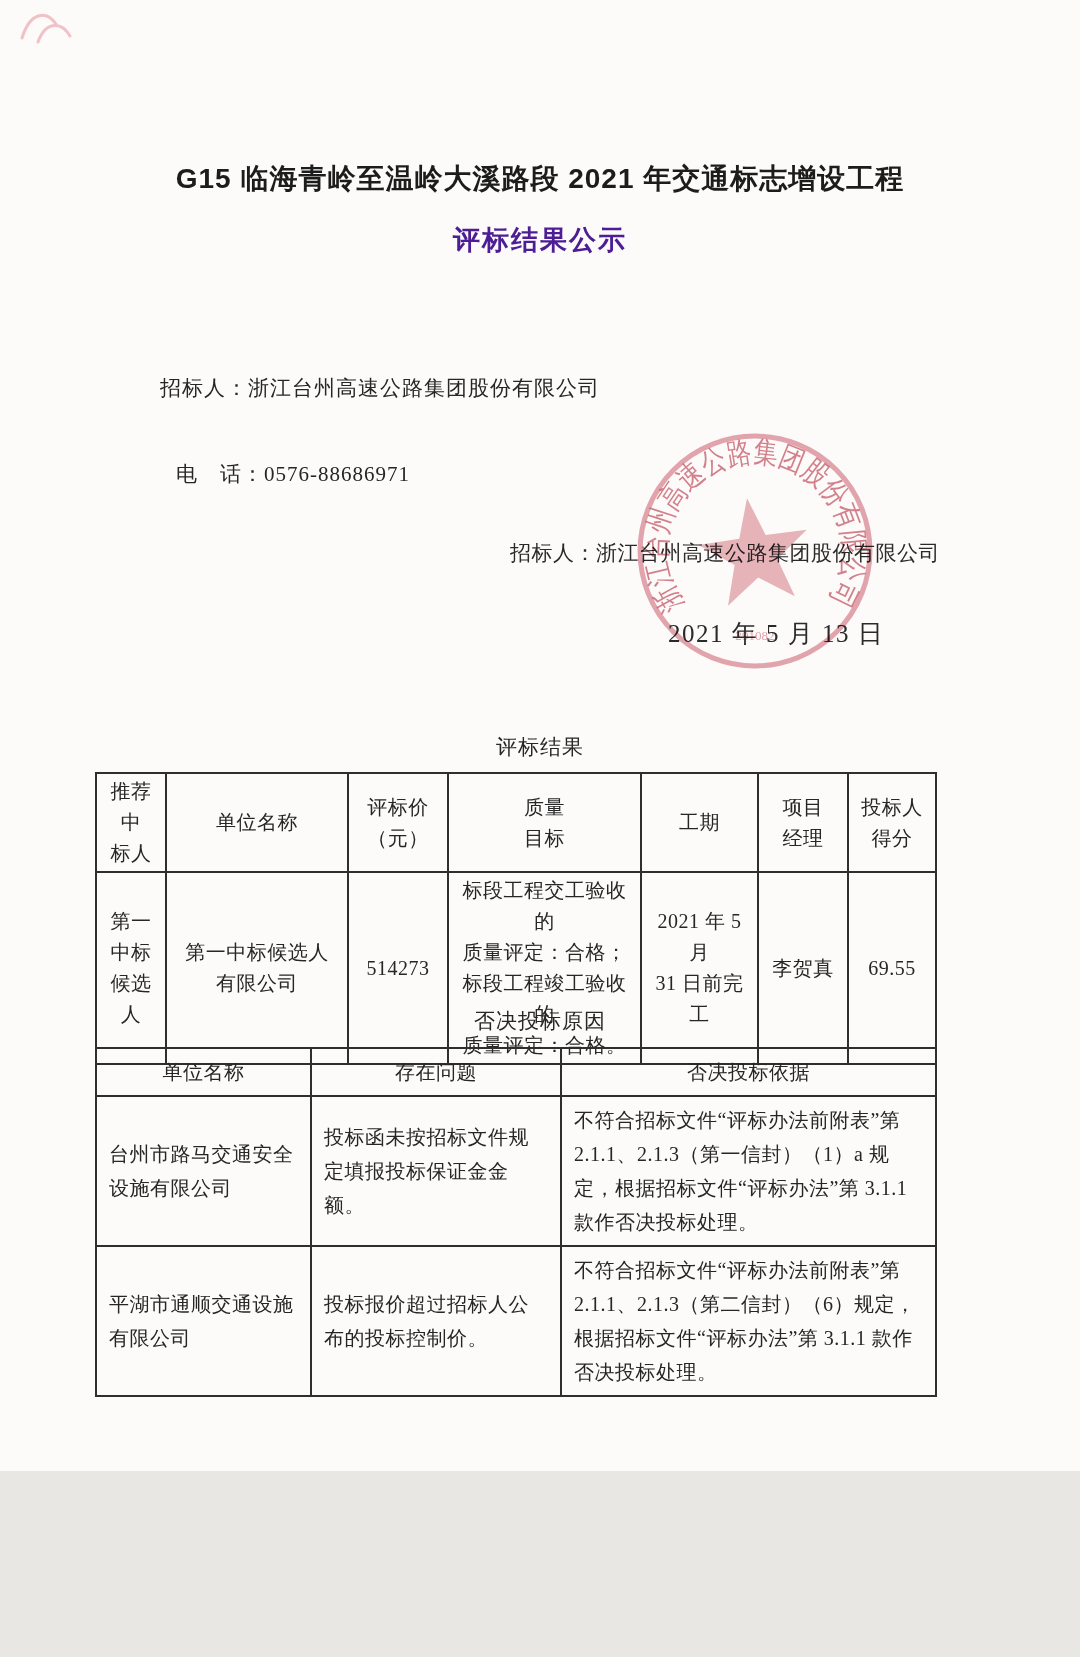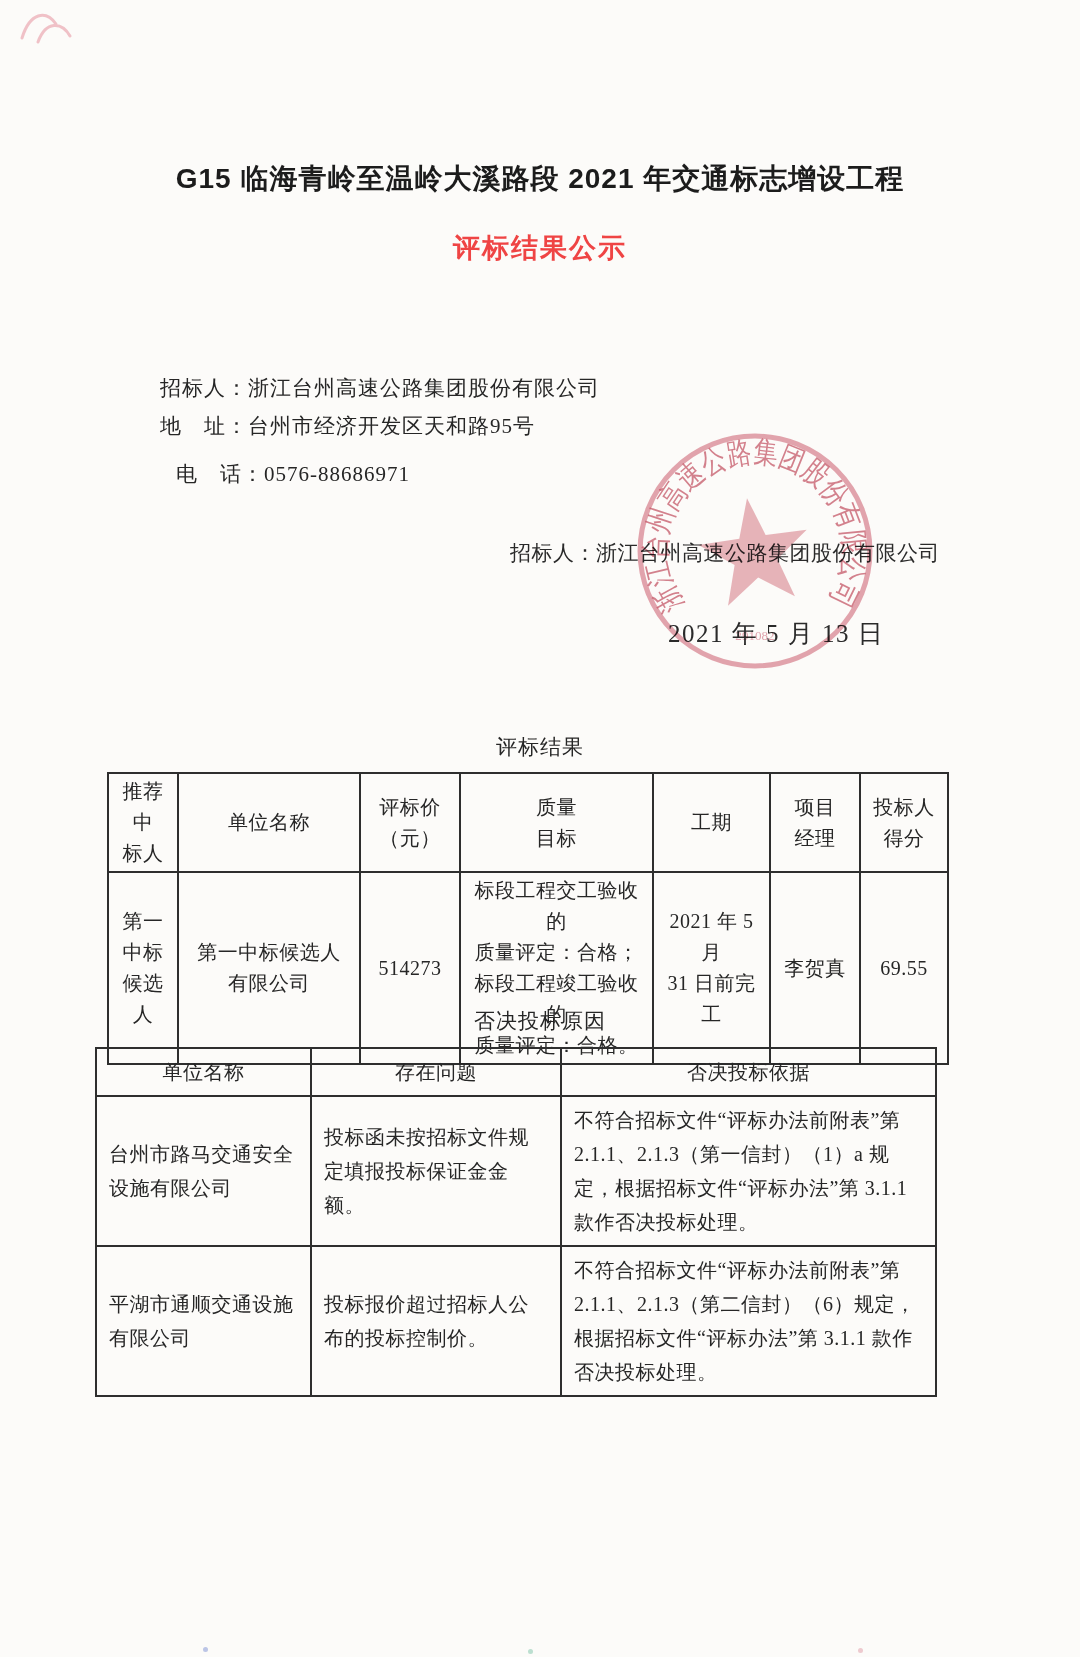--- a/index.html
+++ b/index.html
@@ -1,33 +1,33 @@
 <!DOCTYPE html>
 <html><head>
 <meta charset="utf-8">
 <style>
   html,body{margin:0;padding:0;background:#e9e7e4;}
   .page{
     position:relative;
-    width:1080px;height:1657px;
+    width:1080px;height:1471px;
     margin:0 auto;
     background:#fcfbf9;
     overflow:hidden;
     color:#222;
     font-family:"Liberation Serif","DejaVu Serif",serif;
   }
   .abs{position:absolute;}
   .center{left:0;width:1080px;text-align:center;}
   .title{
     top:160px;font-size:28px;font-weight:bold;letter-spacing:1px;
     font-family:"Liberation Sans","DejaVu Sans",sans-serif;color:#1c1c1c;
   }
   .subtitle{
     top:222px;font-size:27px;font-weight:bold;letter-spacing:2px;
-    font-family:"Liberation Sans","DejaVu Sans",sans-serif;color:#ef4444;margin-top:8px;
+    font-family:"Liberation Sans","DejaVu Sans",sans-serif;color:#4c1d95;
   }
   .intro{
     top:292px;left:102px;width:880px;
     font-size:21px;line-height:39px;
     text-indent:2em;white-space:pre-line;
     letter-spacing:0.8px;color:#262626;
   }
   .info-line{font-size:21px;letter-spacing:1px;color:#262626;left:160px;}
   .t-tenderer{top:374px;}
   .t-address{top:412px;}
@@ -36,21 +36,21 @@
   .sig-date{top:617px;left:668px;font-size:25px;letter-spacing:1.5px;color:#2a2a2a;z-index:1;}
   .stamp{left:630px;top:426px;width:250px;height:250px;z-index:2;mix-blend-mode:multiply;opacity:0.9;}
   .tbl-title{font-size:21px;letter-spacing:1px;color:#262626;}
   .tt1{top:733px;}
   .tt2{top:1007px;}
   table.tbl{
     position:absolute;left:95px;width:840px;
     border-collapse:collapse;table-layout:fixed;
     font-size:20px;color:#262626;
   }
-  .tbl1{top:772px;margin-left:12px;}
+  .tbl1{top:772px;}
   .tbl2{top:1047px;}
   .tbl th,.tbl td{
     border:2px solid #2e2e2e;
     font-weight:normal;
     vertical-align:middle;
     white-space:pre-line;
     padding:2px 4px;
     line-height:31px;
     letter-spacing:0.5px;
   }
@@ -73,21 +73,20 @@
   </svg>
   <div class="abs speck" style="left:203px;top:1647px;background:#7b8fd4;"></div>
   <div class="abs speck" style="left:528px;top:1649px;background:#7cc4a8;"></div>
   <div class="abs speck" style="left:858px;top:1648px;background:#e09aa6;"></div>
 
   <div class="abs center title">G15 临海青岭至温岭大溪路段 2021 年交通标志增设工程</div>
   <div class="abs center subtitle">评标结果公示</div>
 
 
   <div class="abs info-line t-tenderer"><span>招标人：</span><span>浙江台州高速公路集团股份有限公司</span></div>
-  <div class="abs info-line t-address"><span>地　址：</span><span>台州市经济开发区天和路95号</span></div>
   <div class="abs info-line t-phone"><span>电　话：</span><span>0576-88686971</span></div>
 
   <div class="abs sig-line">招标人：浙江台州高速公路集团股份有限公司</div>
   <div class="abs sig-date">2021 年 5 月 13 日</div>
 
   <svg class="abs stamp" viewBox="0 0 248 248">
     <circle cx="124" cy="124" r="114" fill="none" stroke="#c94b5e" stroke-width="5" opacity="0.55"></circle>
     <polygon points="124,71 137.2,109.8 178.2,110.4 145.4,135 157.5,174.1 124,150.5 90.5,174.1 102.6,135 69.8,110.4 110.8,109.8" fill="#c94b5e" opacity="0.45" transform="rotate(-8 124 128)"></polygon>
     <path id="stampArc" d="M 53.7,177 A 88,88 0 1 1 194.3,177" fill="none"></path>
     <text font-size="30" fill="#c04054" opacity="0.72" font-family="Liberation Serif, DejaVu Serif, serif">

